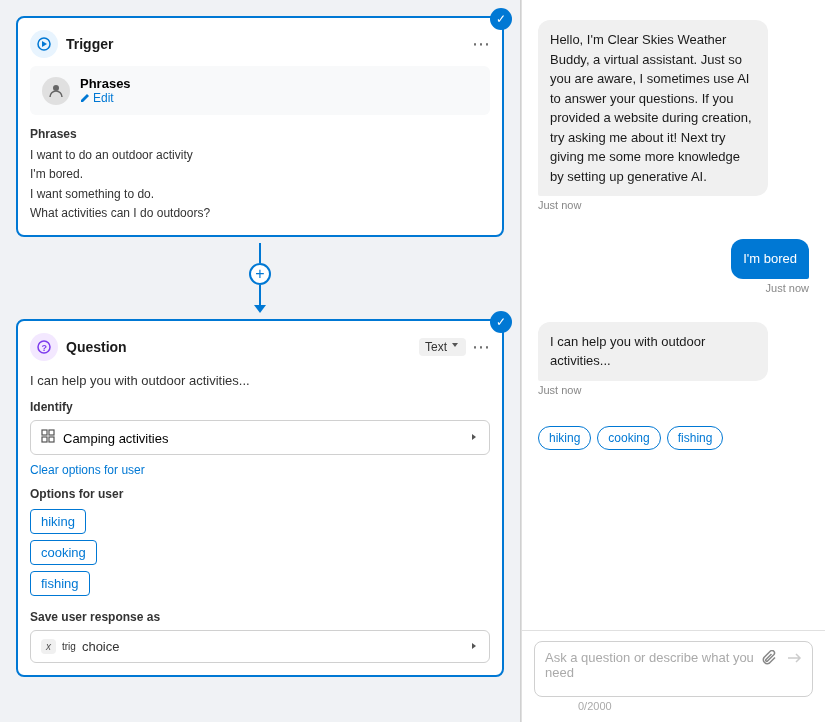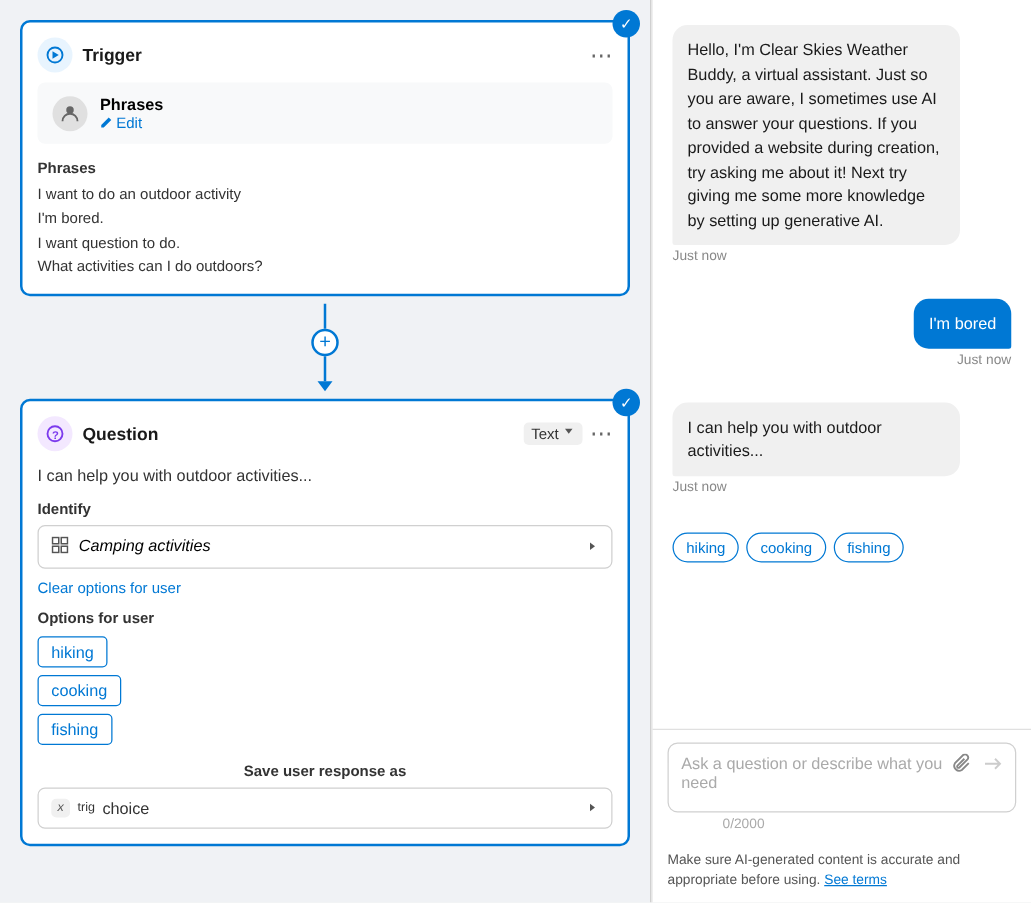--- a/index.html
+++ b/index.html
@@ -208,23 +208,22 @@
       padding: 8px 10px;
       display: flex;
       align-items: center;
       justify-content: space-between;
       cursor: pointer;
       background: white;
     }
 
     .camping-selector-left {
       display: flex;
-      align-items: flex-start;
+      align-items: flex-end;
       gap: 8px;
-      font-style: italic;
     }
 
     .camping-grid-icon {
       font-size: 14px;
       color: #555;
     }
 
     .select-options-link {
       color: #0078d4;
       font-size: 12px;
@@ -256,21 +255,20 @@
       width: fit-content;
       cursor: pointer;
     }
 
     .save-response-label {
       font-size: 12px;
       font-weight: 600;
       color: #333;
       margin-top: 14px;
       margin-bottom: 6px;
-      text-align: center;
     }
 
     .save-response-box {
       border: 1px solid #d0d0d0;
       border-radius: 6px;
       padding: 8px 10px;
       display: flex;
       align-items: center;
       justify-content: space-between;
       background: white;
@@ -457,21 +455,21 @@
             </svg>
           <span>Edit</span>
         </div>
       </div>
     </div>
     <div class="phrases-content">
       <div class="phrases-heading">Phrases</div>
       <div id="phrases-list">
           <div>I want to do an outdoor activity</div>
           <div>I'm bored.</div>
-          <div>I want question to do.</div>
+          <div>I want something to do.</div>
           <div>What activities can I do outdoors?</div>
         </div>
     </div>
   </div>
 
   <div class="connector">
     <div class="connector-line"></div>
     <div class="connector-plus">+</div>
     <div class="connector-line"></div>
     <div class="connector-arrow"></div>
@@ -580,17 +578,13 @@
         <button class="icon-btn send-btn">
           <svg width="16" height="16" viewBox="0 0 16 16" fill="none" stroke="#ccc" stroke-width="1.5">
             <path d="M2 8h12M10 4l4 4-4 4"></path>
           </svg>
         </button>
       </div>
     </div>
     <div class="chat-char-count">0/2000</div>
   </div>
 
-  <div class="chat-disclaimer">
-    <span>Make sure AI-generated content is accurate and appropriate before using.</span>
-    <span class="disclaimer-link">See terms</span>
-  </div>
 </div>
 
 </body></html>

